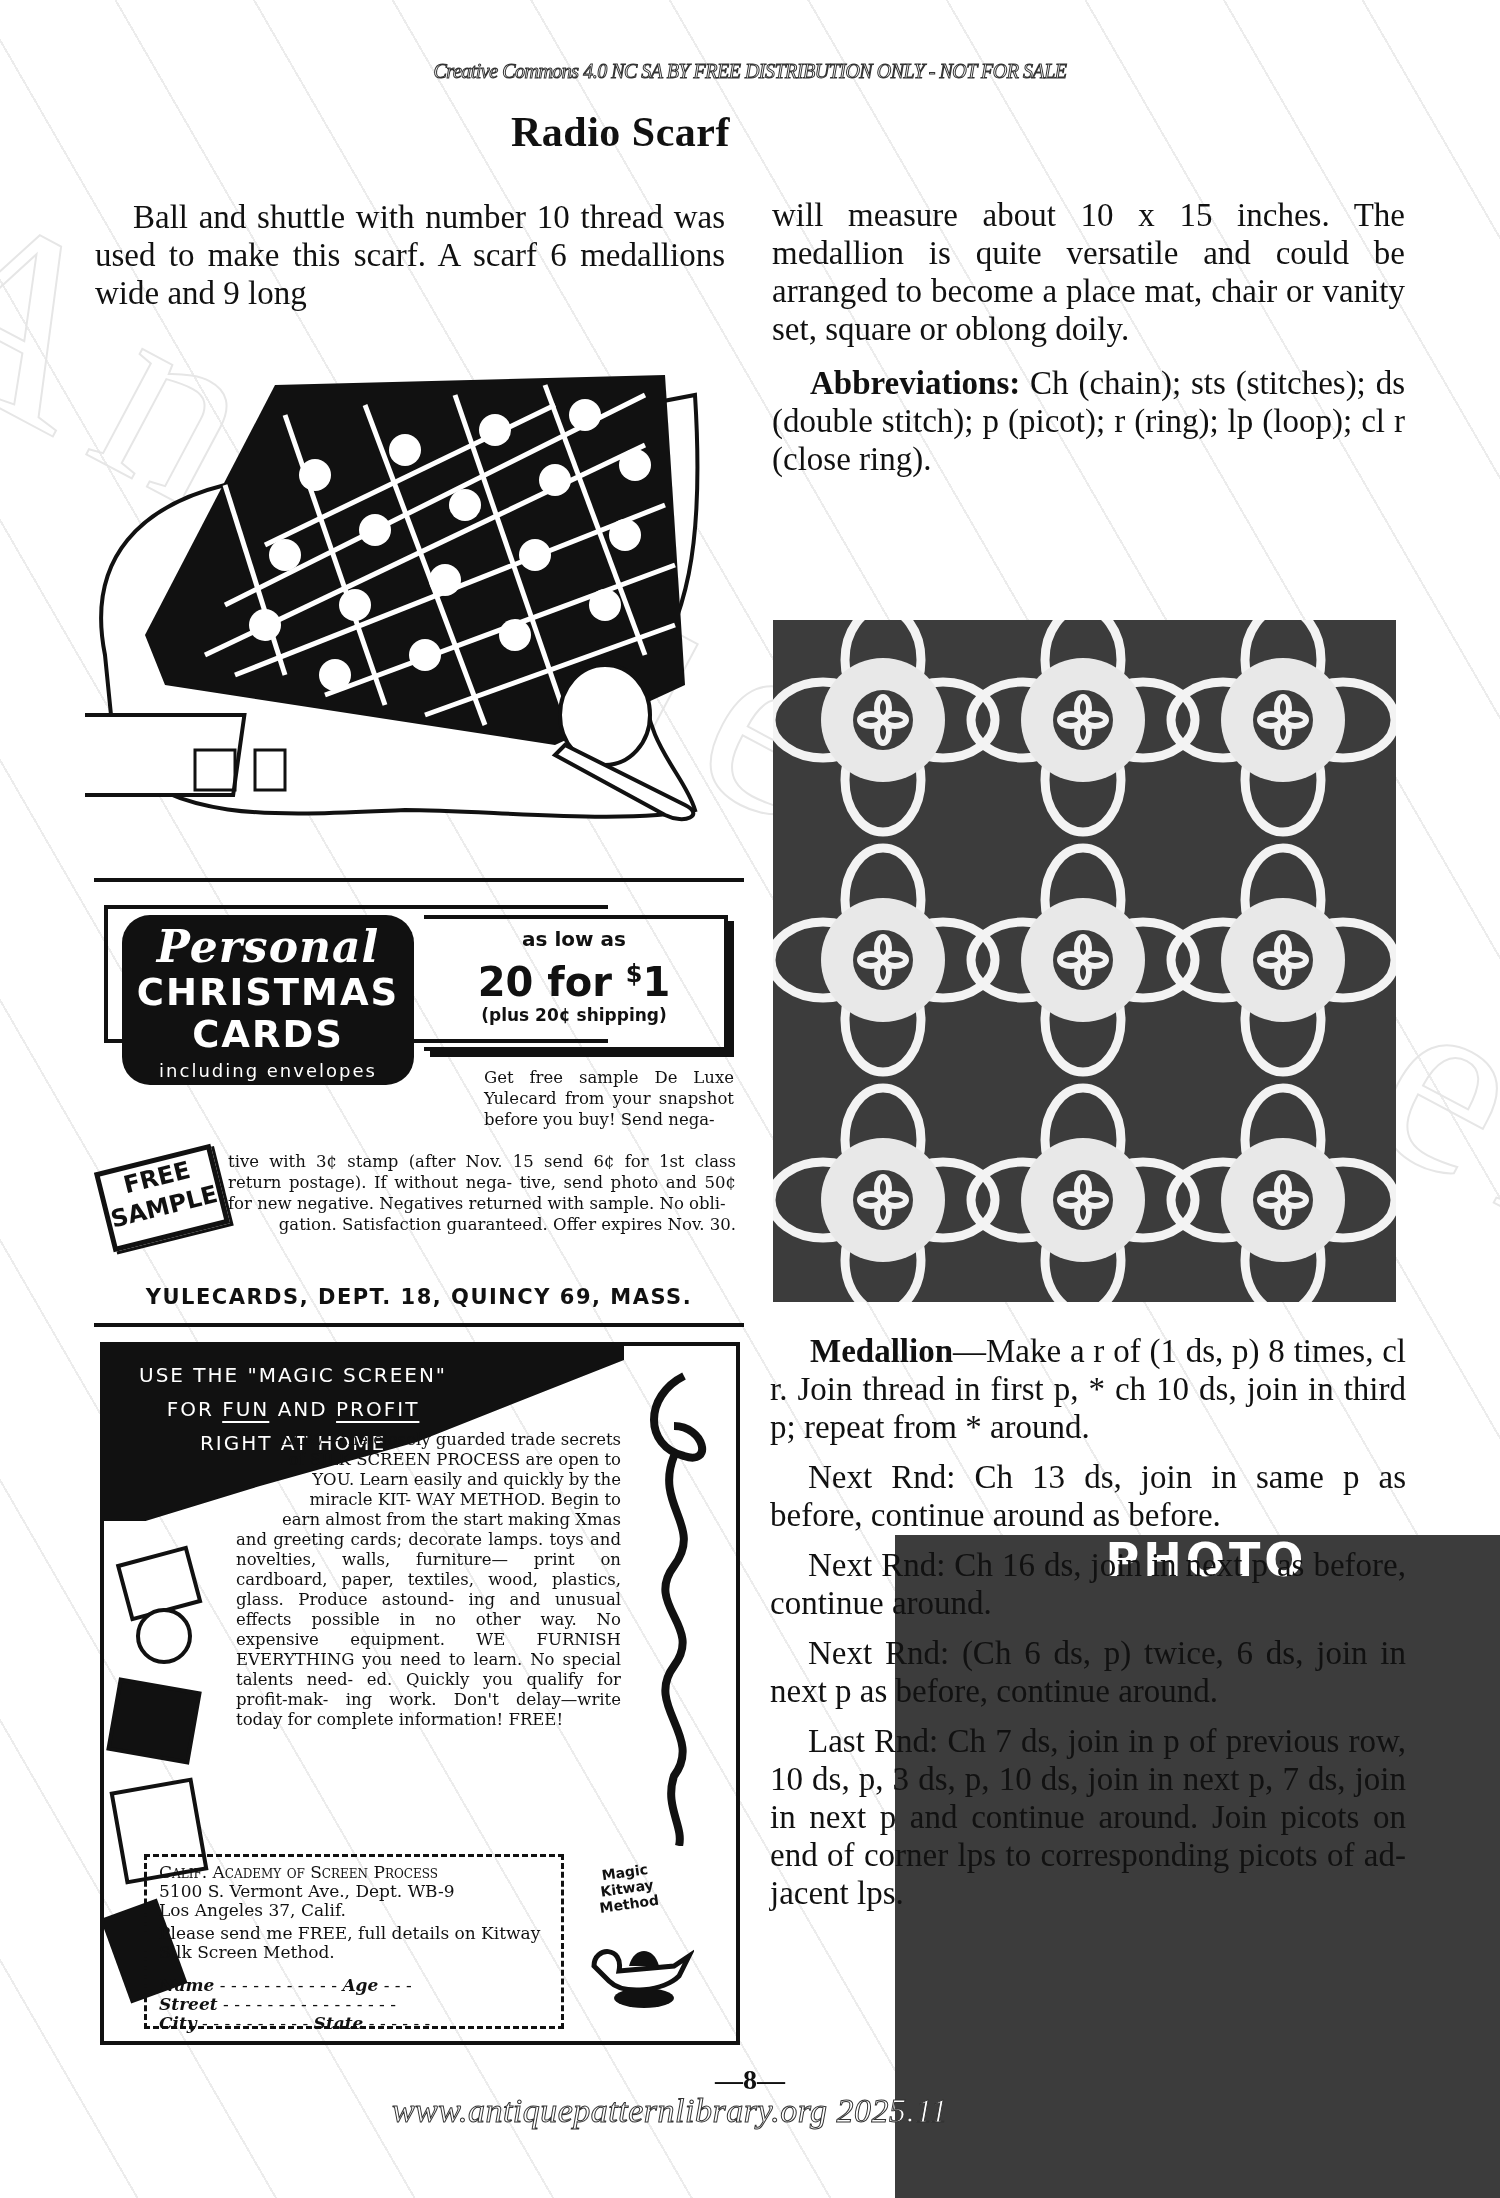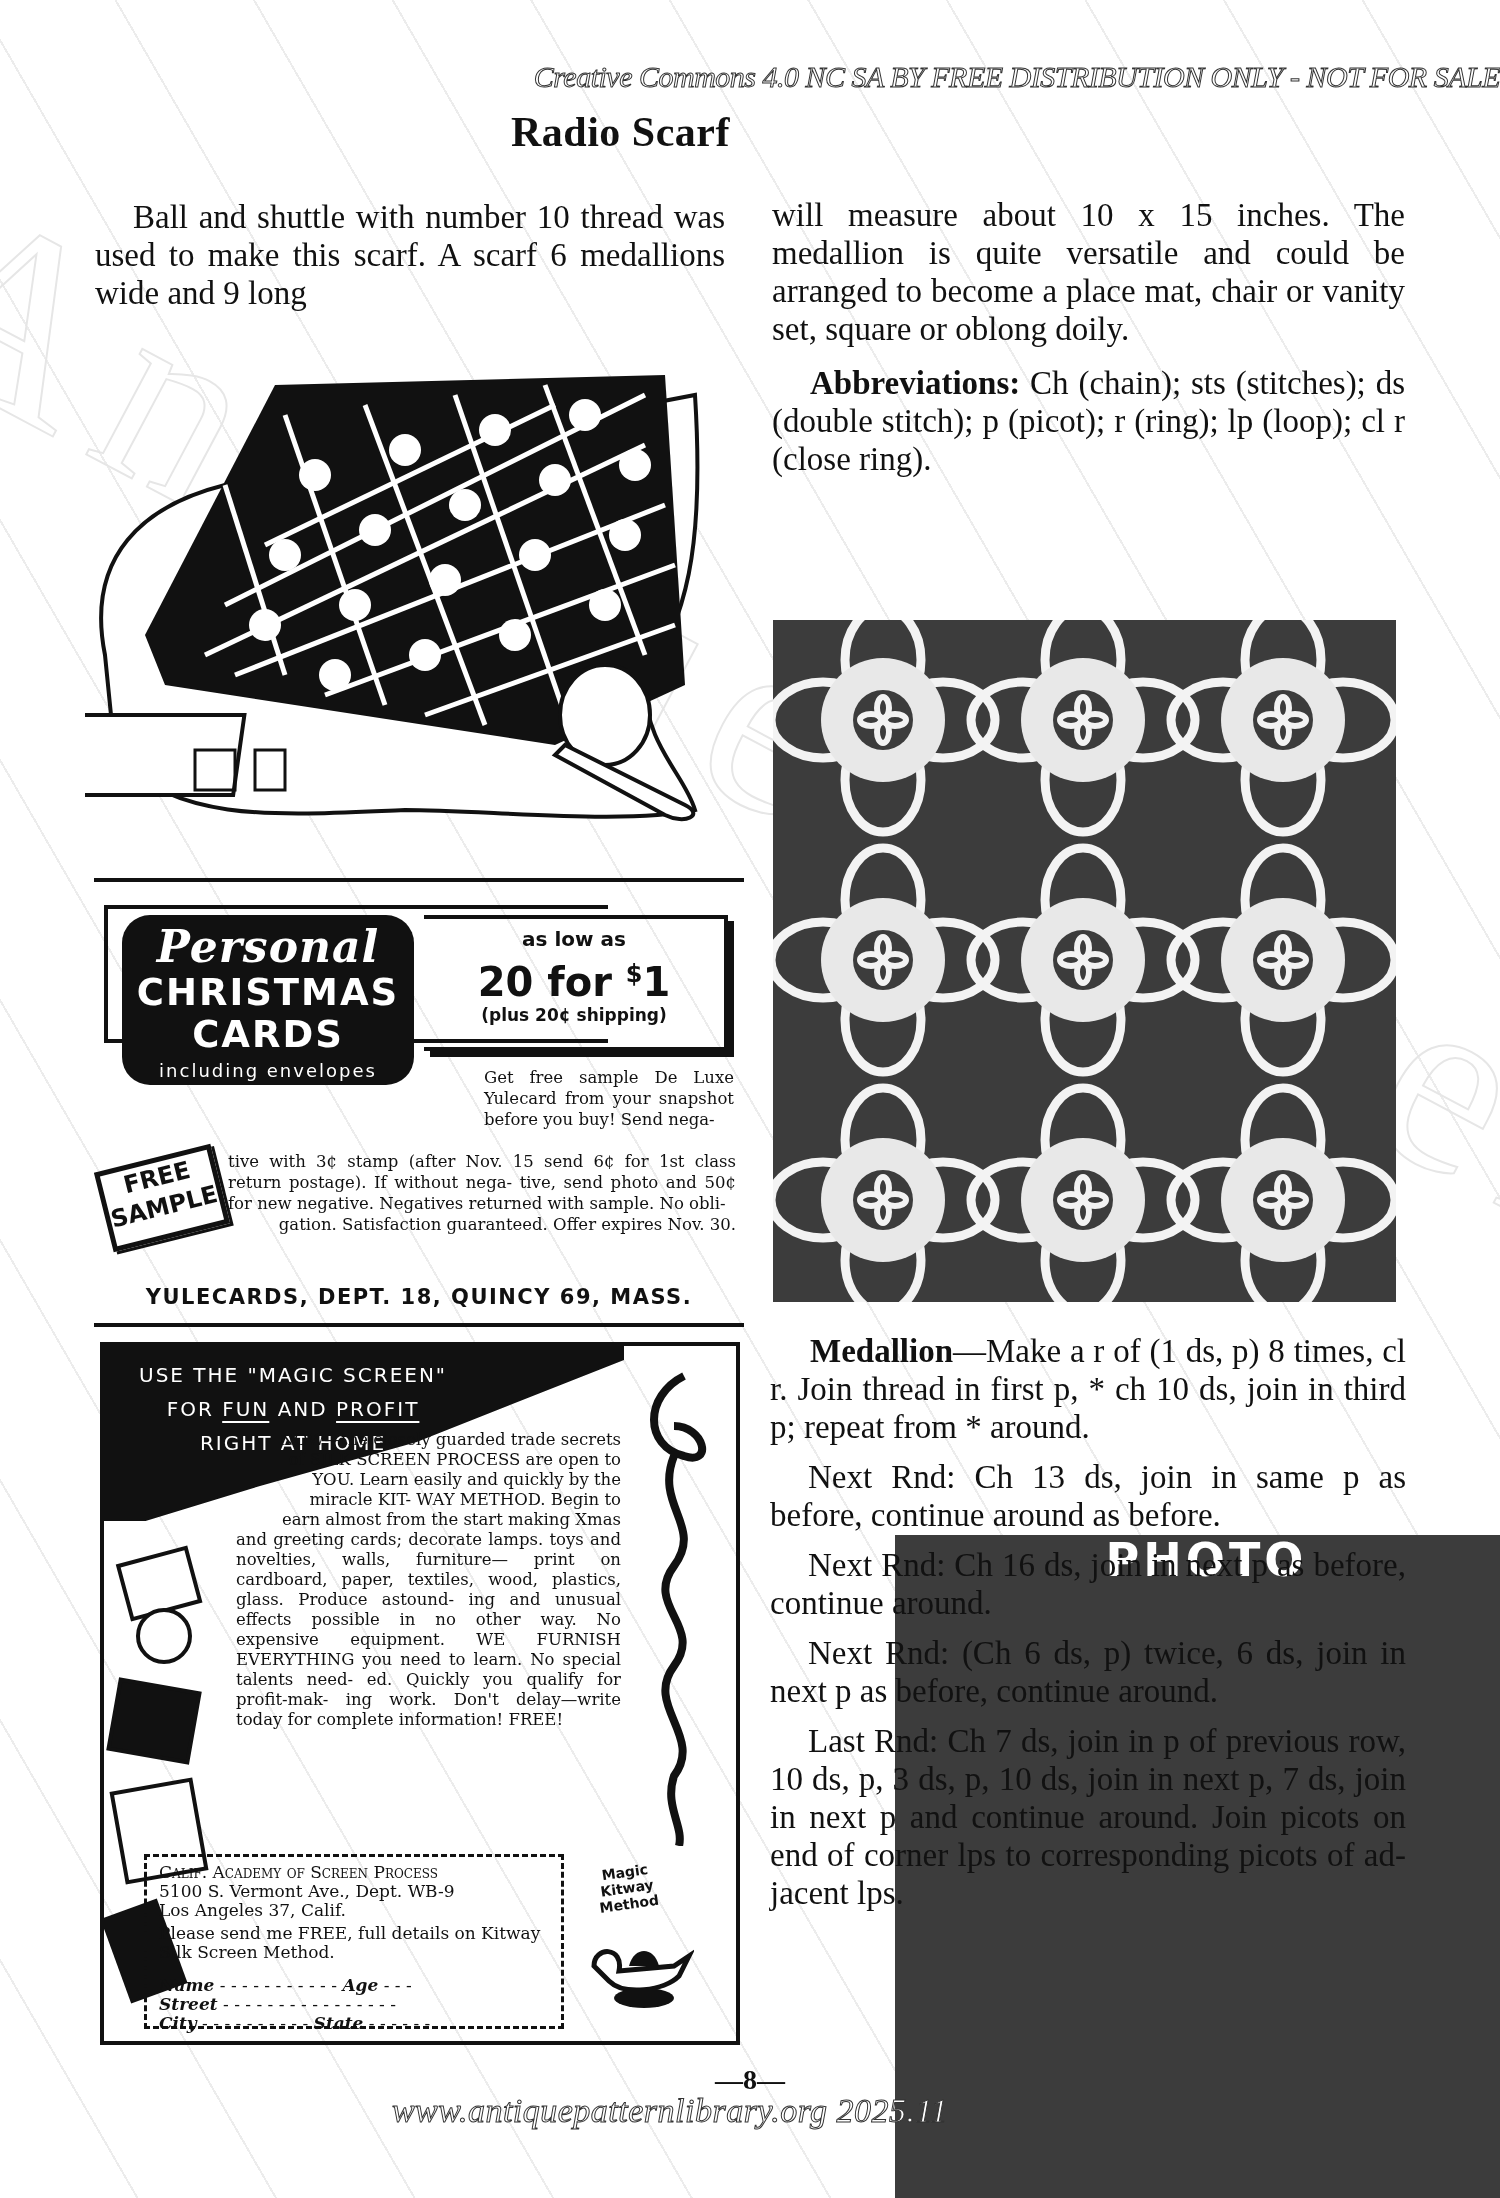--- a/index.html
+++ b/index.html
@@ -13,22 +13,22 @@
     background: repeating-linear-gradient(60deg, transparent 0 118px, #e4e4e4 118px 120px);
     opacity: 0.7;
   }
   .watermark-text {
     position: absolute; left: 0; top: 140px; width: 1500px;
     font-family: "Liberation Serif", serif; font-size: 260px; color: transparent;
     -webkit-text-stroke: 2px #e6e6e6; transform: rotate(28deg); transform-origin: 0 0;
     letter-spacing: 30px; pointer-events: none; white-space: nowrap;
   }
   .license {
-    position: absolute; top: 60px; left: 0; width: 1500px; text-align: right;
-    font-style: italic; font-size: 30px; color: #fff;
+    position: absolute; top: 60px; left: 0; width: 1500px; text-align: center;
+    font-style: italic; font-size: 20px; color: #fff;
     -webkit-text-stroke: 1px #333; letter-spacing: -0.5px;
     font-family: "Liberation Serif", serif;
   }
   .title {
     position: absolute; top: 108px; left: 0; width: 1241px; text-align: center;
     font-weight: bold; font-size: 42px; letter-spacing: 0.5px;
   }
   .body-text {
     font-size: 33px; line-height: 38px; text-align: justify; margin: 0;
   }

